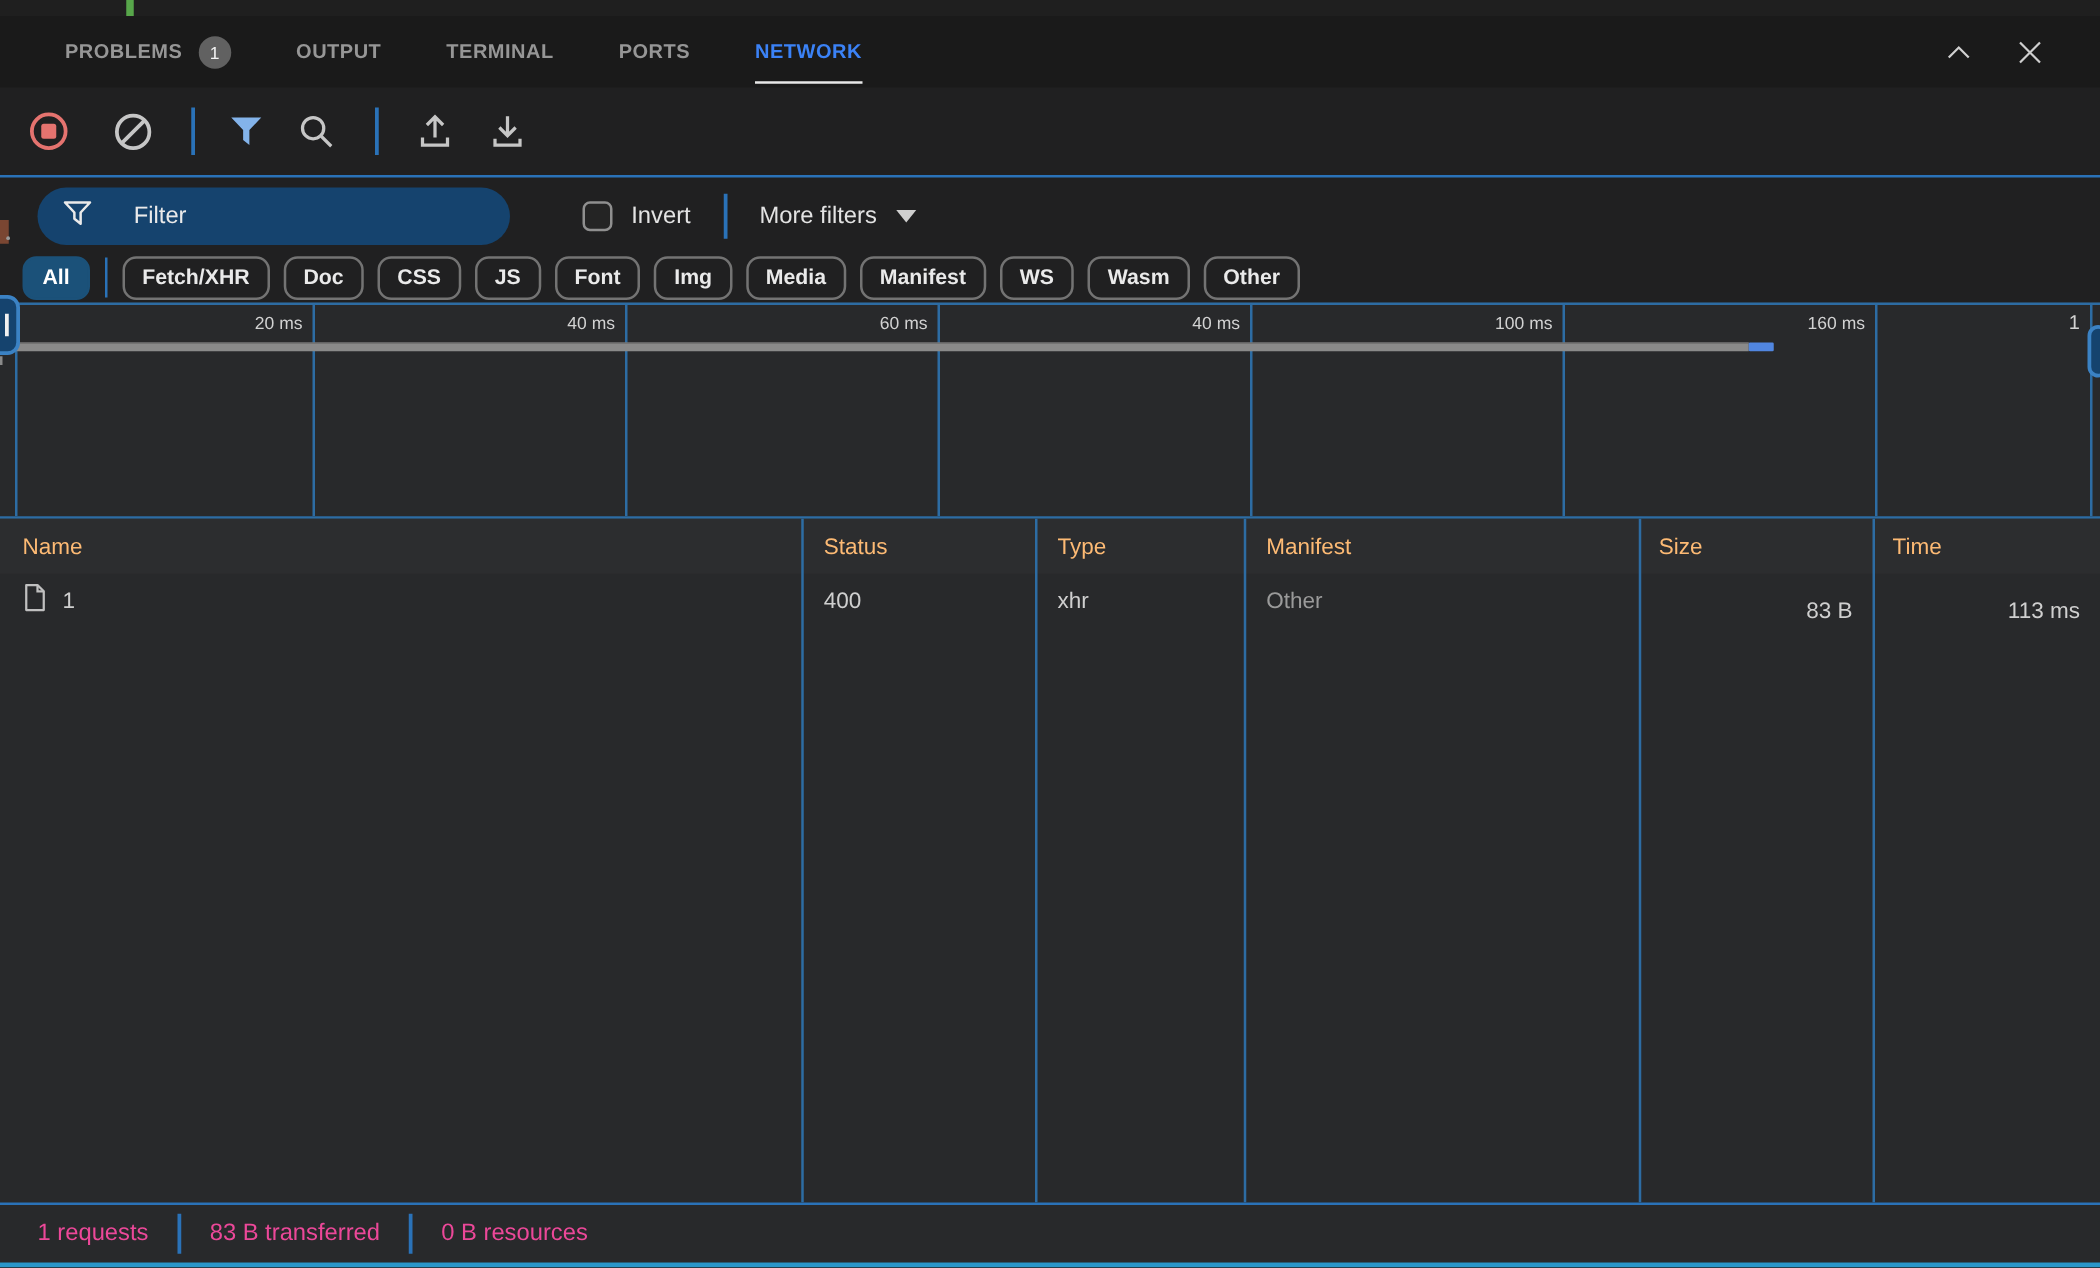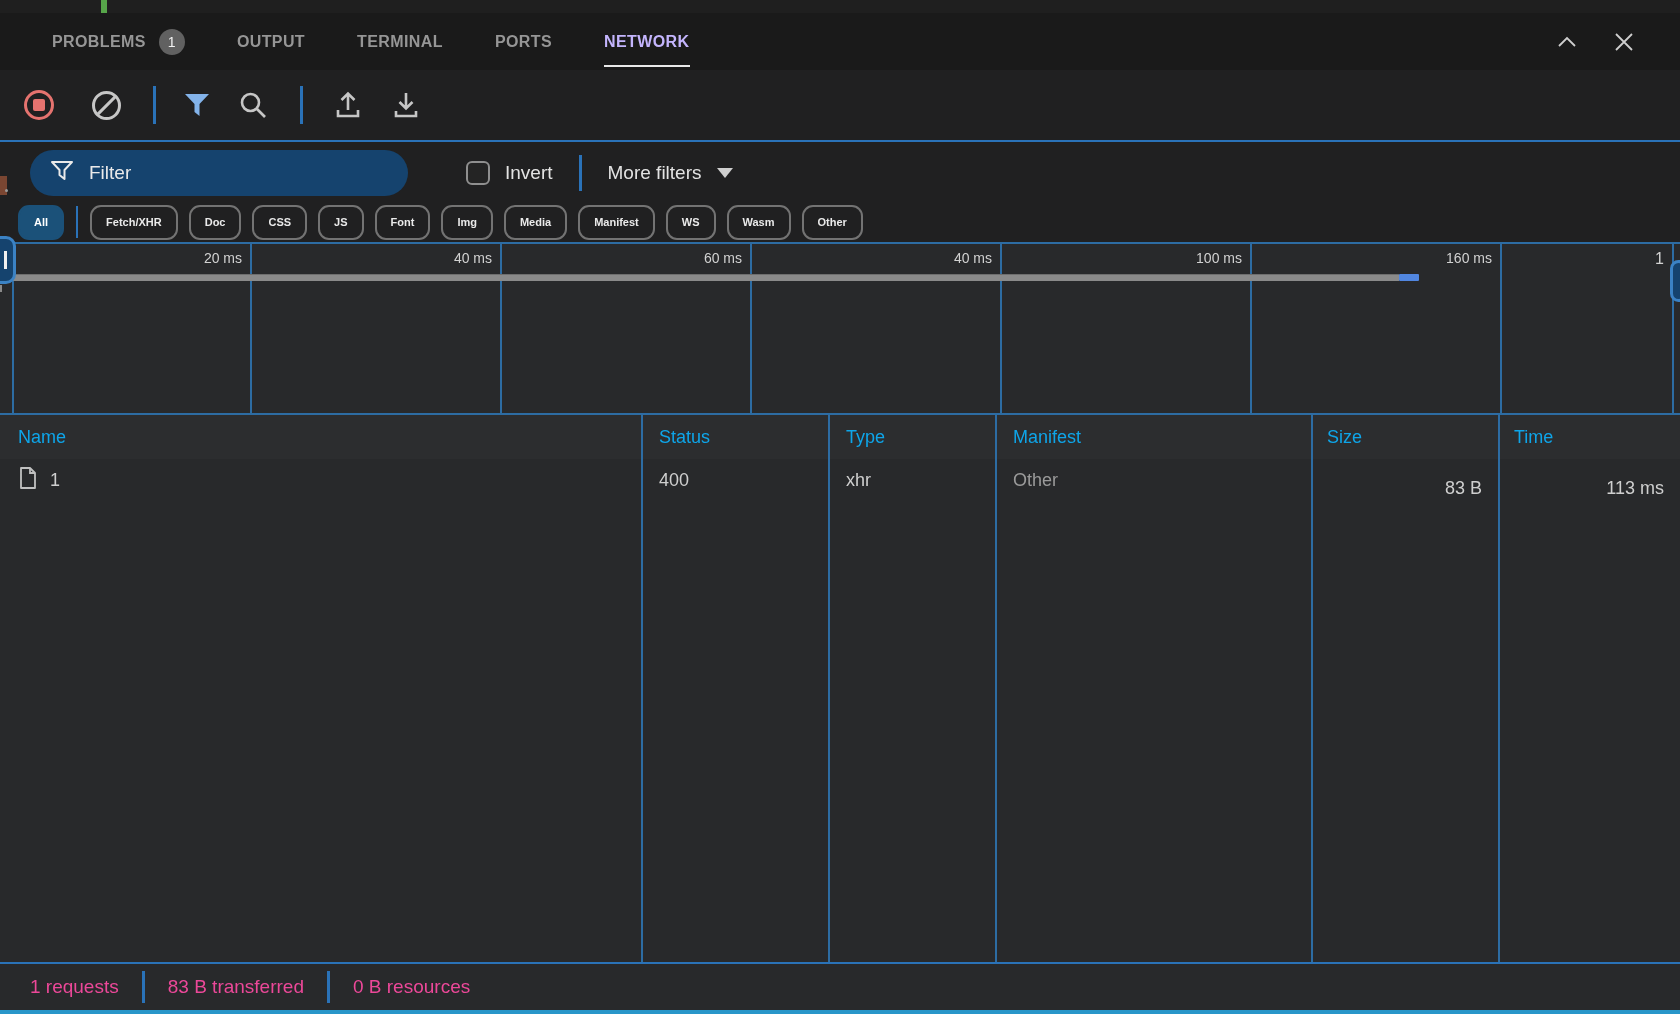--- a/index.html
+++ b/index.html
@@ -13,21 +13,21 @@
   .editor-strip { position:absolute; top:0; left:0; right:0; height:13px; background:#1f1f1f; overflow:hidden; }
   .code-line { position:absolute; top:-9px; left:0; white-space:pre; font-family:"DejaVu Sans Mono", monospace; font-size:17px; color:#6a9955; }
   .code-line .ln { position:absolute; left:30px; color:#6e7681; }
   .gutter-bar { position:absolute; top:0; left:101px; width:6px; height:13px; background:#57a64a; }
 
   
   .tabbar { position:absolute; top:13px; left:0; right:0; height:57px; background:#1a1a1a;
             display:flex; align-items:center; padding-left:52px; gap:52px; }
   .tab { position:relative; height:100%; display:flex; align-items:center; gap:13px;
          font-size:16px; font-weight:bold; letter-spacing:.4px; color:#969696; cursor:default; }
-  .tab.active { color:#c4b5fd; }
+  .tab.active { color:#3b82f6; }
   .tab.active::after { content:""; position:absolute; left:0; right:0; bottom:3px; height:2px; background:#e8e8e8; }
   .badge { width:26px; height:26px; border-radius:50%; background:#616161; color:#f2f2f2;
            font-size:14px; font-weight:normal; display:flex; align-items:center; justify-content:center; }
   .win-controls { position:absolute; right:44px; top:13px; height:57px; display:flex; align-items:center; gap:32px; }
   .win-controls svg { display:block; }
 
   
   .toolbar { position:absolute; top:70px; left:0; right:0; height:70px; display:flex; align-items:center; }
   .tb-item { display:flex; align-items:center; justify-content:center; }
   .rec { width:30px; height:30px; border:3px solid #e5736f; border-radius:50%; position:relative; margin-left:24px; }
@@ -40,54 +40,54 @@
   .tb-funnel { margin-left:26px; }
   .tb-search { margin-left:26px; }
   .tb-upload { margin-left:30px; }
   .tb-download { margin-left:28px; }
 
   .hr-blue { position:absolute; top:140px; left:0; right:0; height:2px; background:#2a72b8; }
 
   
   .filter-row { position:absolute; top:142px; left:0; right:0; height:62px; display:flex; align-items:center; padding-left:30px; }
   .filter-pill { width:378px; height:46px; border-radius:23px; background:#15436e; display:flex; align-items:center;
-                 padding-left:20px; gap:15px; }
+                 padding-left:20px; gap:33px; }
   .filter-pill .ph { font-size:19px; color:#eaeaea; }
   .invert-wrap { margin-left:58px; display:flex; align-items:center; gap:15px; }
   .checkbox { width:24px; height:24px; border:2px solid #8f8f8f; border-radius:6px; background:#242424; }
   .lbl { font-size:19px; color:#e3e3e3; }
   .filter-sep { width:3px; height:36px; background:#2a72b8; margin-left:26px; }
   .more-filters { margin-left:26px; display:flex; align-items:center; gap:15px; }
   .caret-down { width:0; height:0; border-left:8px solid transparent; border-right:8px solid transparent; border-top:10px solid #cfcfcf; }
 
   
   .chips-row { position:absolute; top:202px; left:18px; display:flex; align-items:center; gap:11px; height:40px; }
   .chip { height:35px; padding:0 14px; border:2px solid #737373; border-radius:11px; background:transparent;
-          display:flex; align-items:center; font-size:11px; font-weight:bold; color:#eaeaea; }
+          display:flex; align-items:center; font-size:17px; font-weight:bold; color:#eaeaea; }
   .chip.active { background:#1b5179; border-color:#1b5179; color:#ffffff; }
   .chip-sep { width:2px; height:32px; background:#2a72b8; margin:0 1px; }
 
   
   .overview { position:absolute; top:242px; left:0; right:0; height:171px; background:#28292b; border-top:2px solid #2d6ca3; }
   .gridline { position:absolute; top:0; bottom:0; width:2px; background:#2d6ca3; }
   .tick { position:absolute; top:6px; width:120px; text-align:right; font-size:14px; color:#d2d2d2; }
   .tick-clip { position:absolute; top:6px; left:1655px; width:18px; overflow:hidden; font-size:16px; color:#d2d2d2; }
   .ov-bar-gray { position:absolute; top:30px; left:8px; width:1391px; height:7px; background:#8a8a8a; border-top:1px solid #6e6e6e; }
   .ov-bar-blue { position:absolute; top:30px; left:1399px; width:20px; height:7px; background:#5186e0; border-radius:1px; }
   .left-frag { position:absolute; top:-8px; left:-10px; width:26px; height:48px; background:#15436e;
                border:3px solid #3b82c4; border-radius:10px; }
   .left-frag::after { content:""; position:absolute; right:6px; top:12px; width:3px; height:18px; background:#f0f0f0; }
   .right-frag { position:absolute; top:16px; right:-7px; width:17px; height:42px; background:#15436e;
                 border:3px solid #3b82c4; border-radius:9px; }
 
   
   .table { position:absolute; top:413px; left:0; right:0; bottom:52px; background:#28292b; border-top:2px solid #2d6ca3; }
   .col-div { position:absolute; top:0; bottom:0; width:2px; background:#2d6ca3; }
   .thead, .trow { display:flex; width:100%; }
-  .thead { height:44px; align-items:center; background:#2c2d2f; font-size:18px; color:#0ea5e9; }
+  .thead { height:44px; align-items:center; background:#2c2d2f; font-size:18px; color:#fdba74; }
   .trow { height:42px; align-items:center; font-size:18px; color:#cfcfcf; }
   .c-name { width:641px; padding-left:18px; display:flex; align-items:center; gap:12px; }
   .c-status { width:187px; padding-left:18px; }
   .c-type { width:167px; padding-left:18px; }
   .c-init { width:316px; padding-left:18px; }
   .c-size { width:187px; padding:0 16px; }
   .c-time { width:182px; padding:0 16px; }
   .num { text-align:right;margin-top:16px; }
   .dim { color:#9a9a9a; }
 

